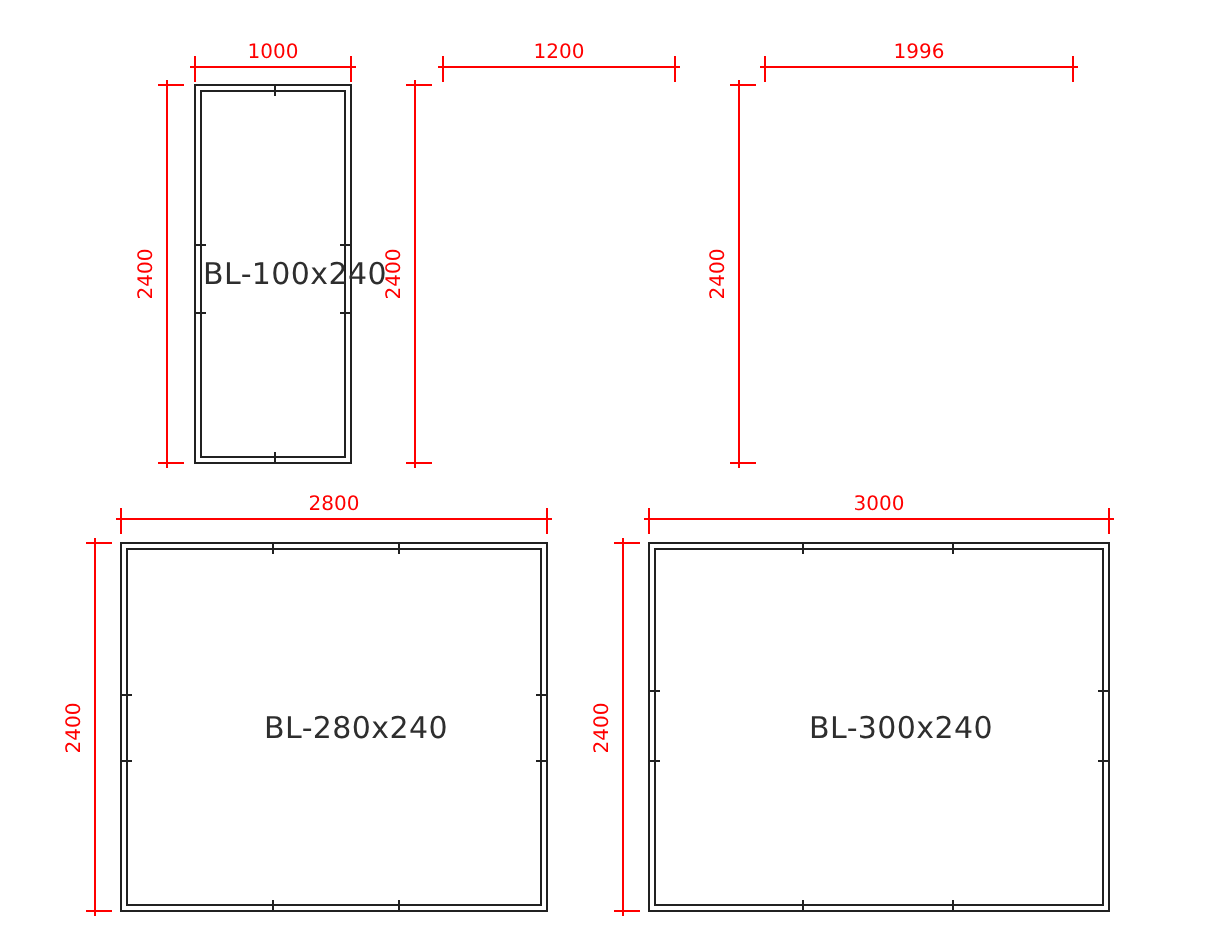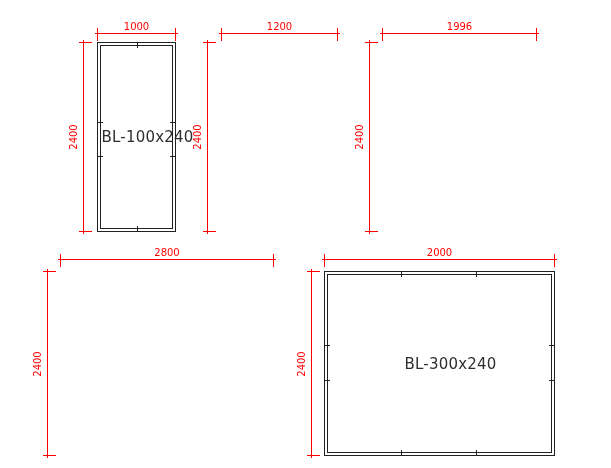--- a/index.html
+++ b/index.html
@@ -137,26 +137,38 @@
     <div class="end start"></div>
     <div class="end finish"></div>
     <div class="value">2800</div>
   </div>
   <div class="vdim" style="left:47px;top:271px;height:185px">
     <div class="line"></div>
     <div class="end start"></div>
     <div class="end finish"></div>
     <div class="value">2400</div>
   </div>
+  <div class="frame" style="left:60px;top:271px;width:214px;height:185px">
+    <div class="inner"></div>
+    <span class="plabel">BL-280x240</span>
+    <i class="tick v" style="left:35.5%;top:0"></i>
+    <i class="tick v" style="left:65%;top:0"></i>
+    <i class="tick v" style="left:35.5%;bottom:0"></i>
+    <i class="tick v" style="left:65%;bottom:0"></i>
+    <i class="tick h" style="top:41%;left:0"></i>
+    <i class="tick h" style="top:59%;left:0"></i>
+    <i class="tick h" style="top:41%;right:0"></i>
+    <i class="tick h" style="top:59%;right:0"></i>
+  </div>
 
   <div class="hdim" style="left:324px;top:259px;width:231px">
     <div class="line"></div>
     <div class="end start"></div>
     <div class="end finish"></div>
-    <div class="value">2000</div>
+    <div class="value">3000</div>
   </div>
   <div class="vdim" style="left:311px;top:271px;height:185px">
     <div class="line"></div>
     <div class="end start"></div>
     <div class="end finish"></div>
     <div class="value">2400</div>
   </div>
   <div class="frame" style="left:324px;top:271px;width:231px;height:185px">
     <div class="inner"></div>
     <span class="plabel">BL-300x240</span>

